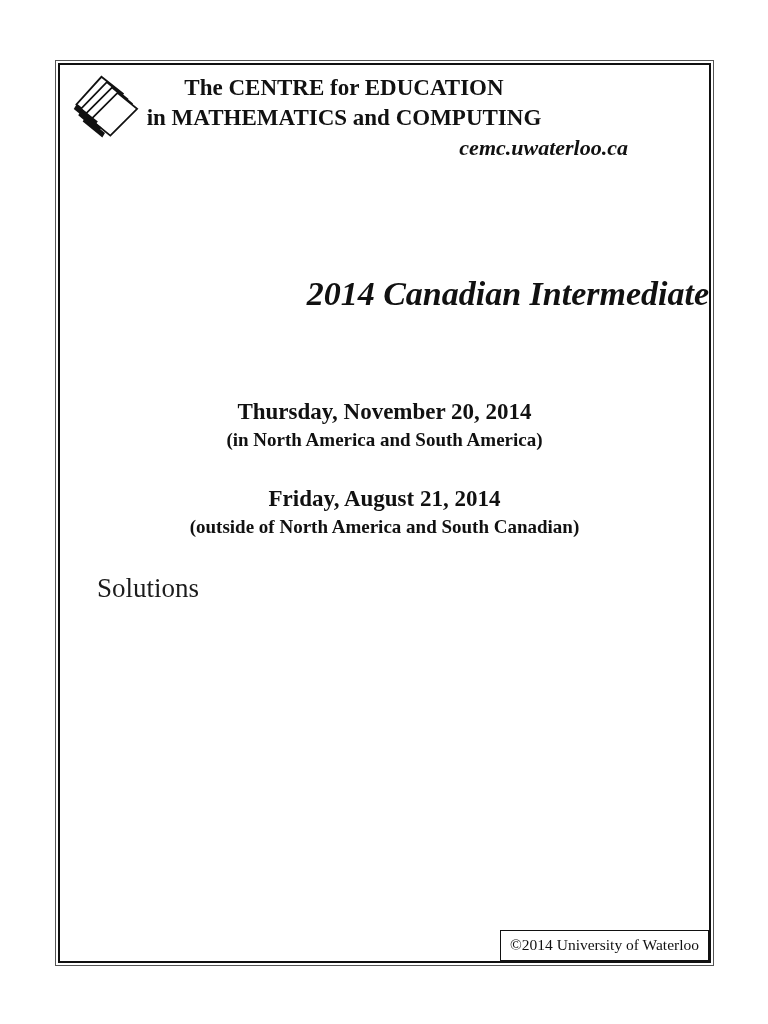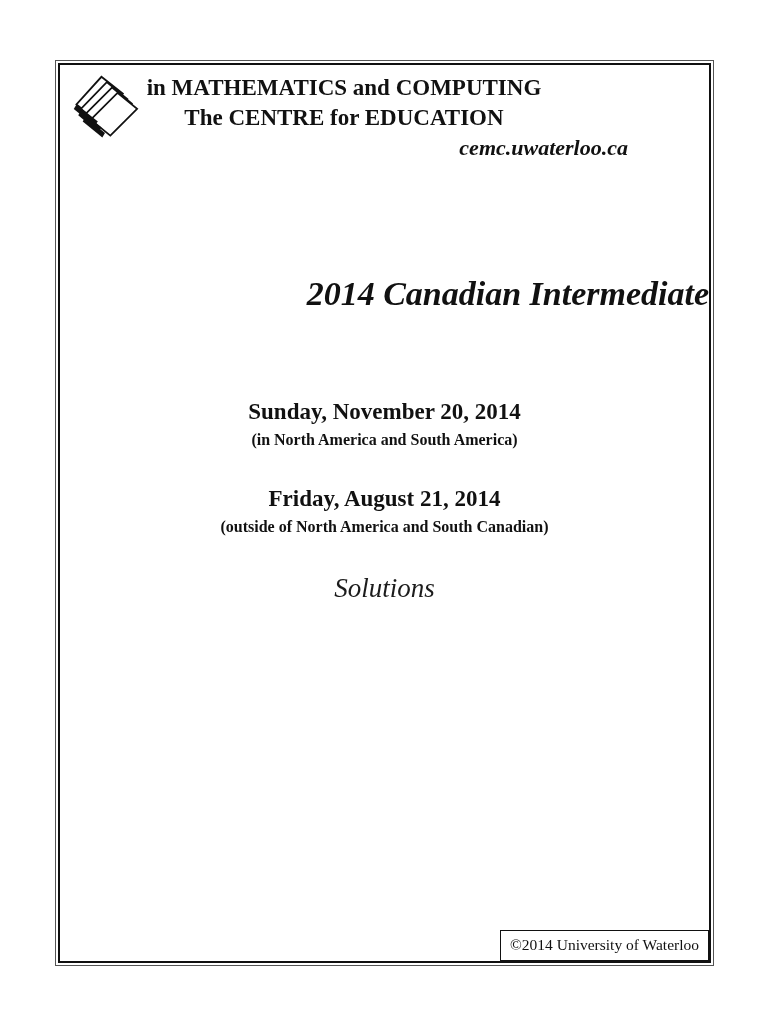--- a/index.html
+++ b/index.html
@@ -44,28 +44,28 @@
   }
   .date-block {
     position:absolute; left:0;
     width:100%;
     text-align:center;
     font-weight:bold;
   }
   .date-block.first  { top:332px; }
   .date-block.second { top:419px; }
   .date-heading { font-size:23px; line-height:30px; }
-  .date-sub     { font-size:16px; line-height:26px; }
+  .date-sub     { font-size:19px; line-height:26px; }
   .solutions-label {
     position:absolute; left:0; top:507px;
     width:100%;
-    text-align:center;
-    font-style:italic;
+    text-align:left;
     font-size:27px; line-height:32px;
     color:#1c1c1c;
+    padding-left:37px;
   }
   .copyright-box {
     position:absolute; right:0; bottom:0;
     border:1px solid #111;
     padding:5px 9px 6px 9px;
     font-size:15.5px;
     line-height:18px;
     white-space:nowrap;
     background:#fff;
     margin-left:28px;
@@ -88,31 +88,31 @@
           </g>
           <g fill="#111111" stroke="none">
             <path d="M8 33 L32 52 L28 57 L5 38 Z"></path>
             <path d="M13 40 L36 59 L32 64 L10 45 Z"></path>
             <path d="M18 47 L40 65 L37 70 L15 52 Z"></path>
           </g>
         </svg>
       </div>
 
       <div class="header-block">
+        <div class="header-line">The CENTRE for EDUCATION</div>
         <div class="header-line">in MATHEMATICS and COMPUTING</div>
-        <div class="header-line">The CENTRE for EDUCATION</div>
         <div class="header-site">cemc.uwaterloo.ca</div>
       </div>
 
       <div class="title-block">
         <div>2014 Canadian Intermediate</div>
       </div>
 
       <div class="date-block first">
-        <div class="date-heading">Sunday, November 20, 2014</div>
+        <div class="date-heading">Thursday, November 20, 2014</div>
         <div class="date-sub">(in North America and South America)</div>
       </div>
 
       <div class="date-block second">
         <div class="date-heading">Friday, August 21, 2014</div>
         <div class="date-sub">(outside of North America and South Canadian)</div>
       </div>
 
       <div class="solutions-label">Solutions</div>
 

